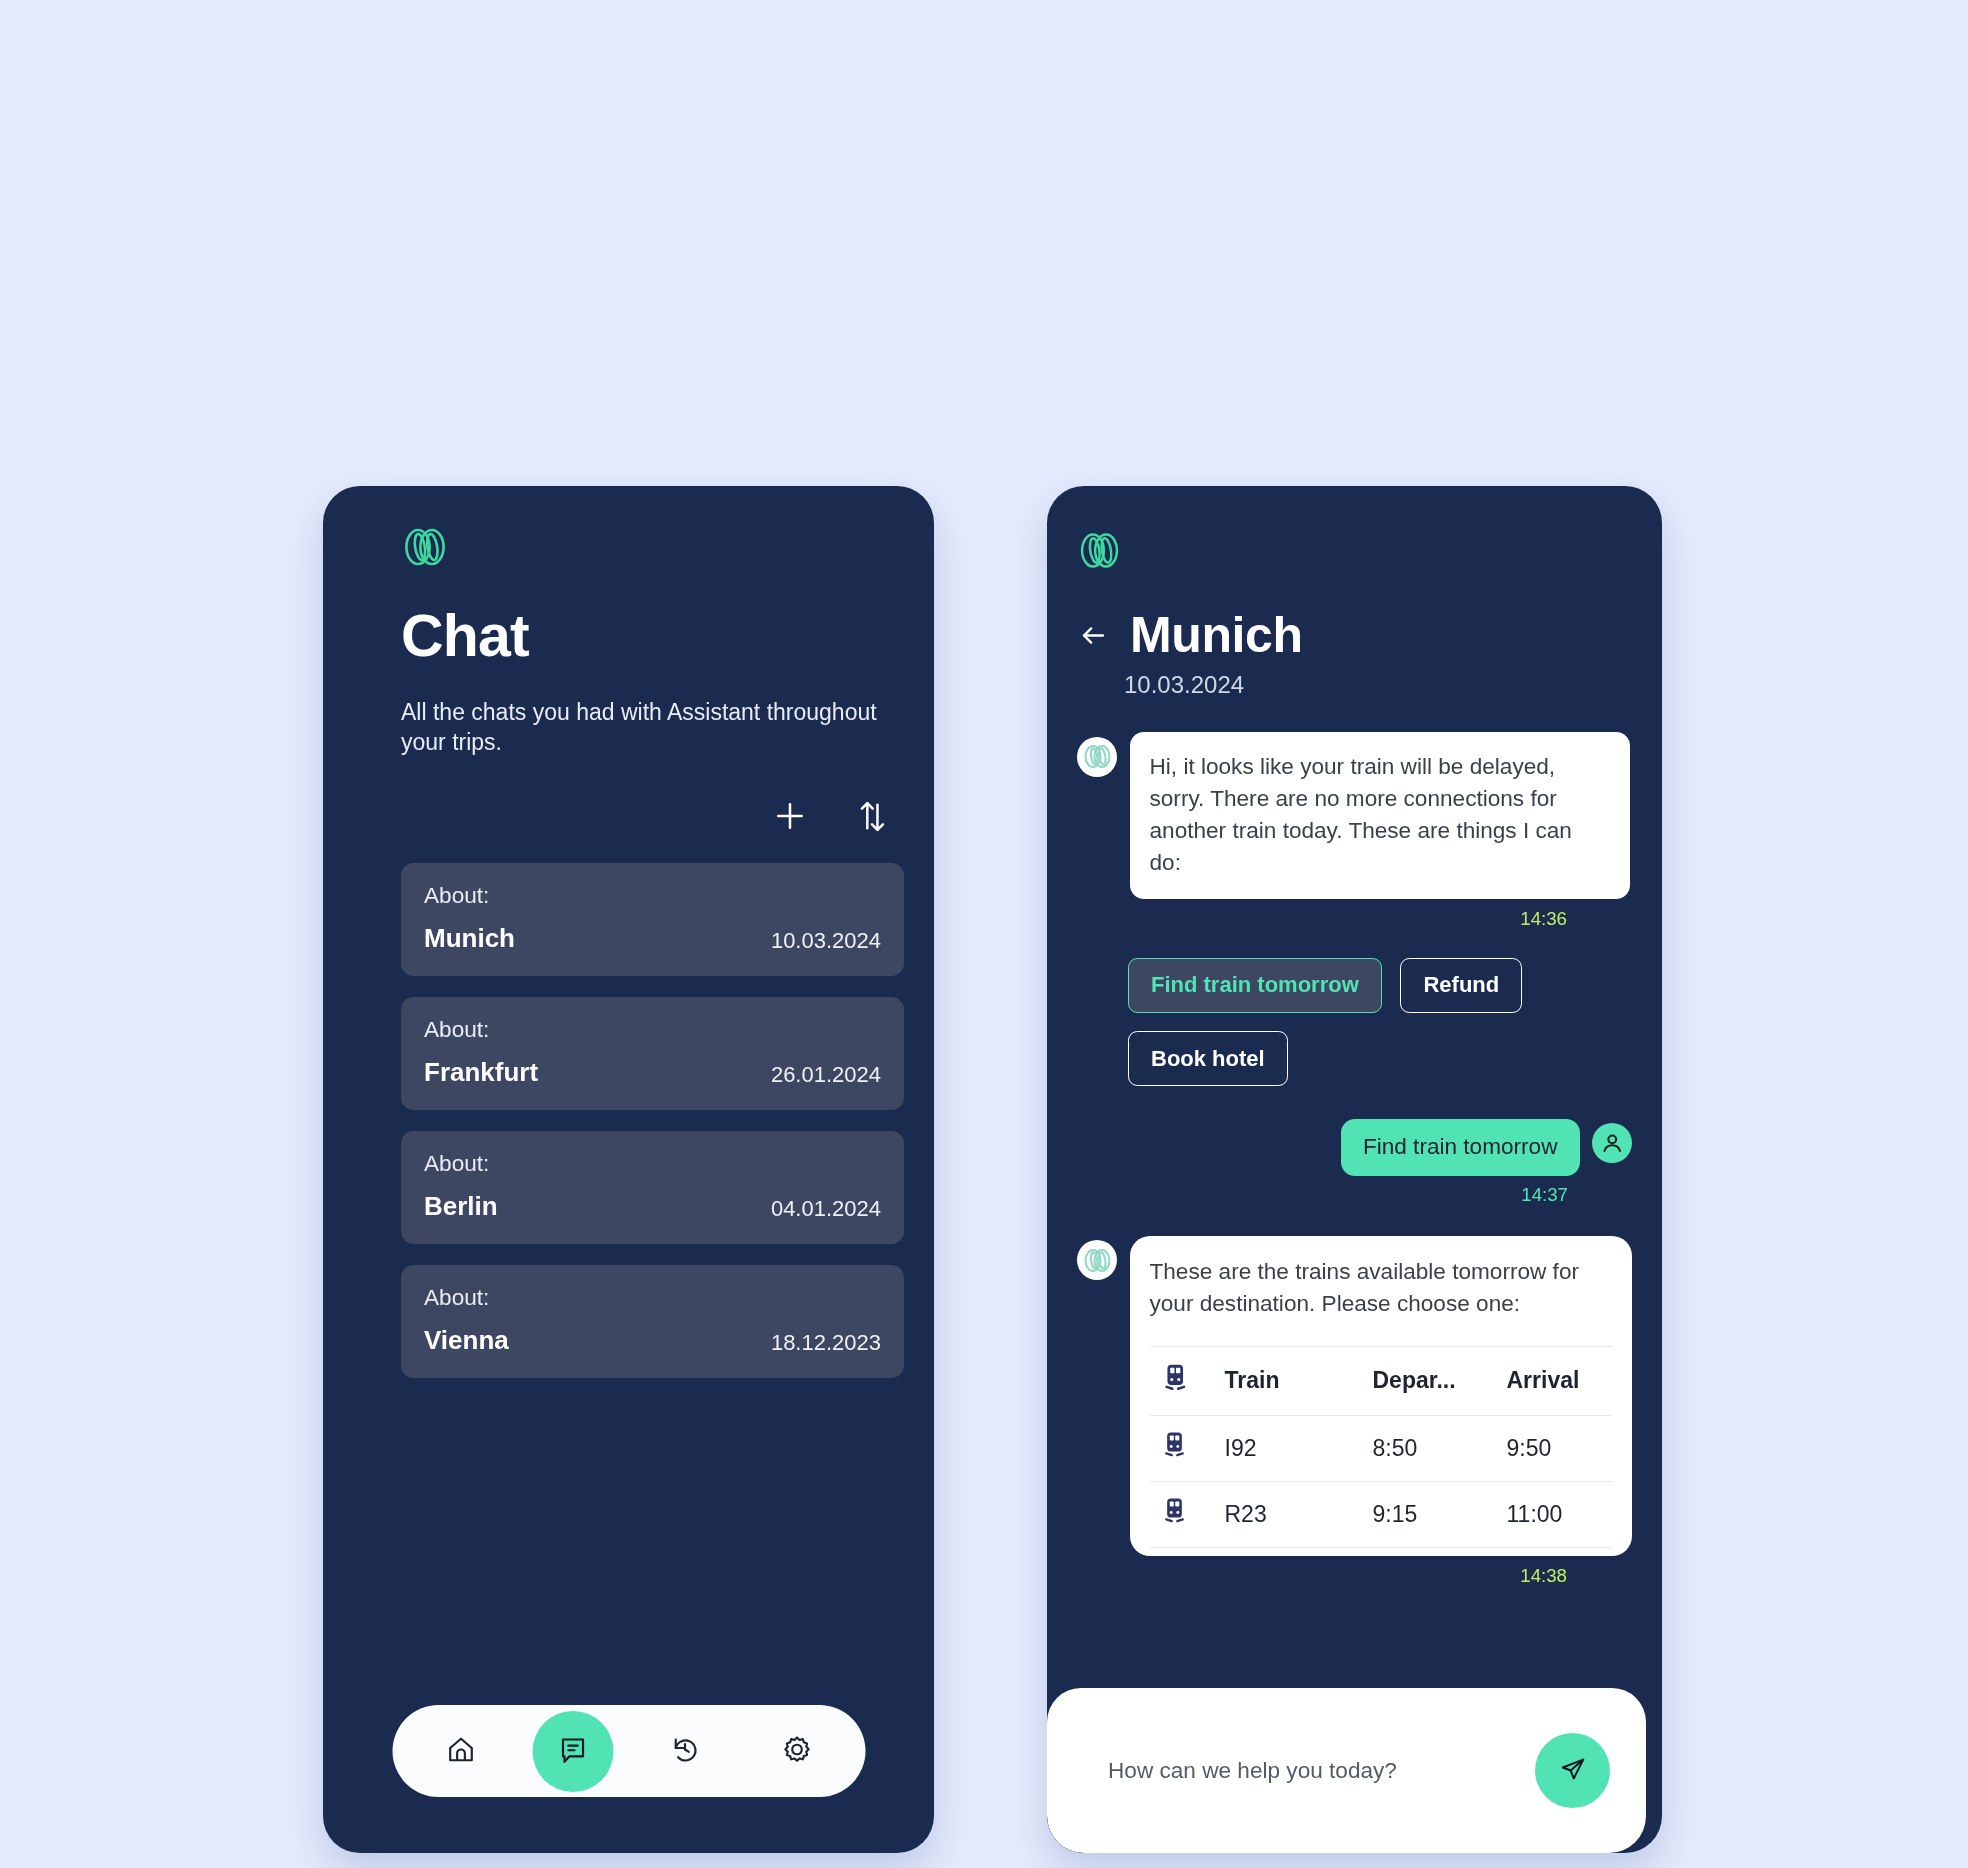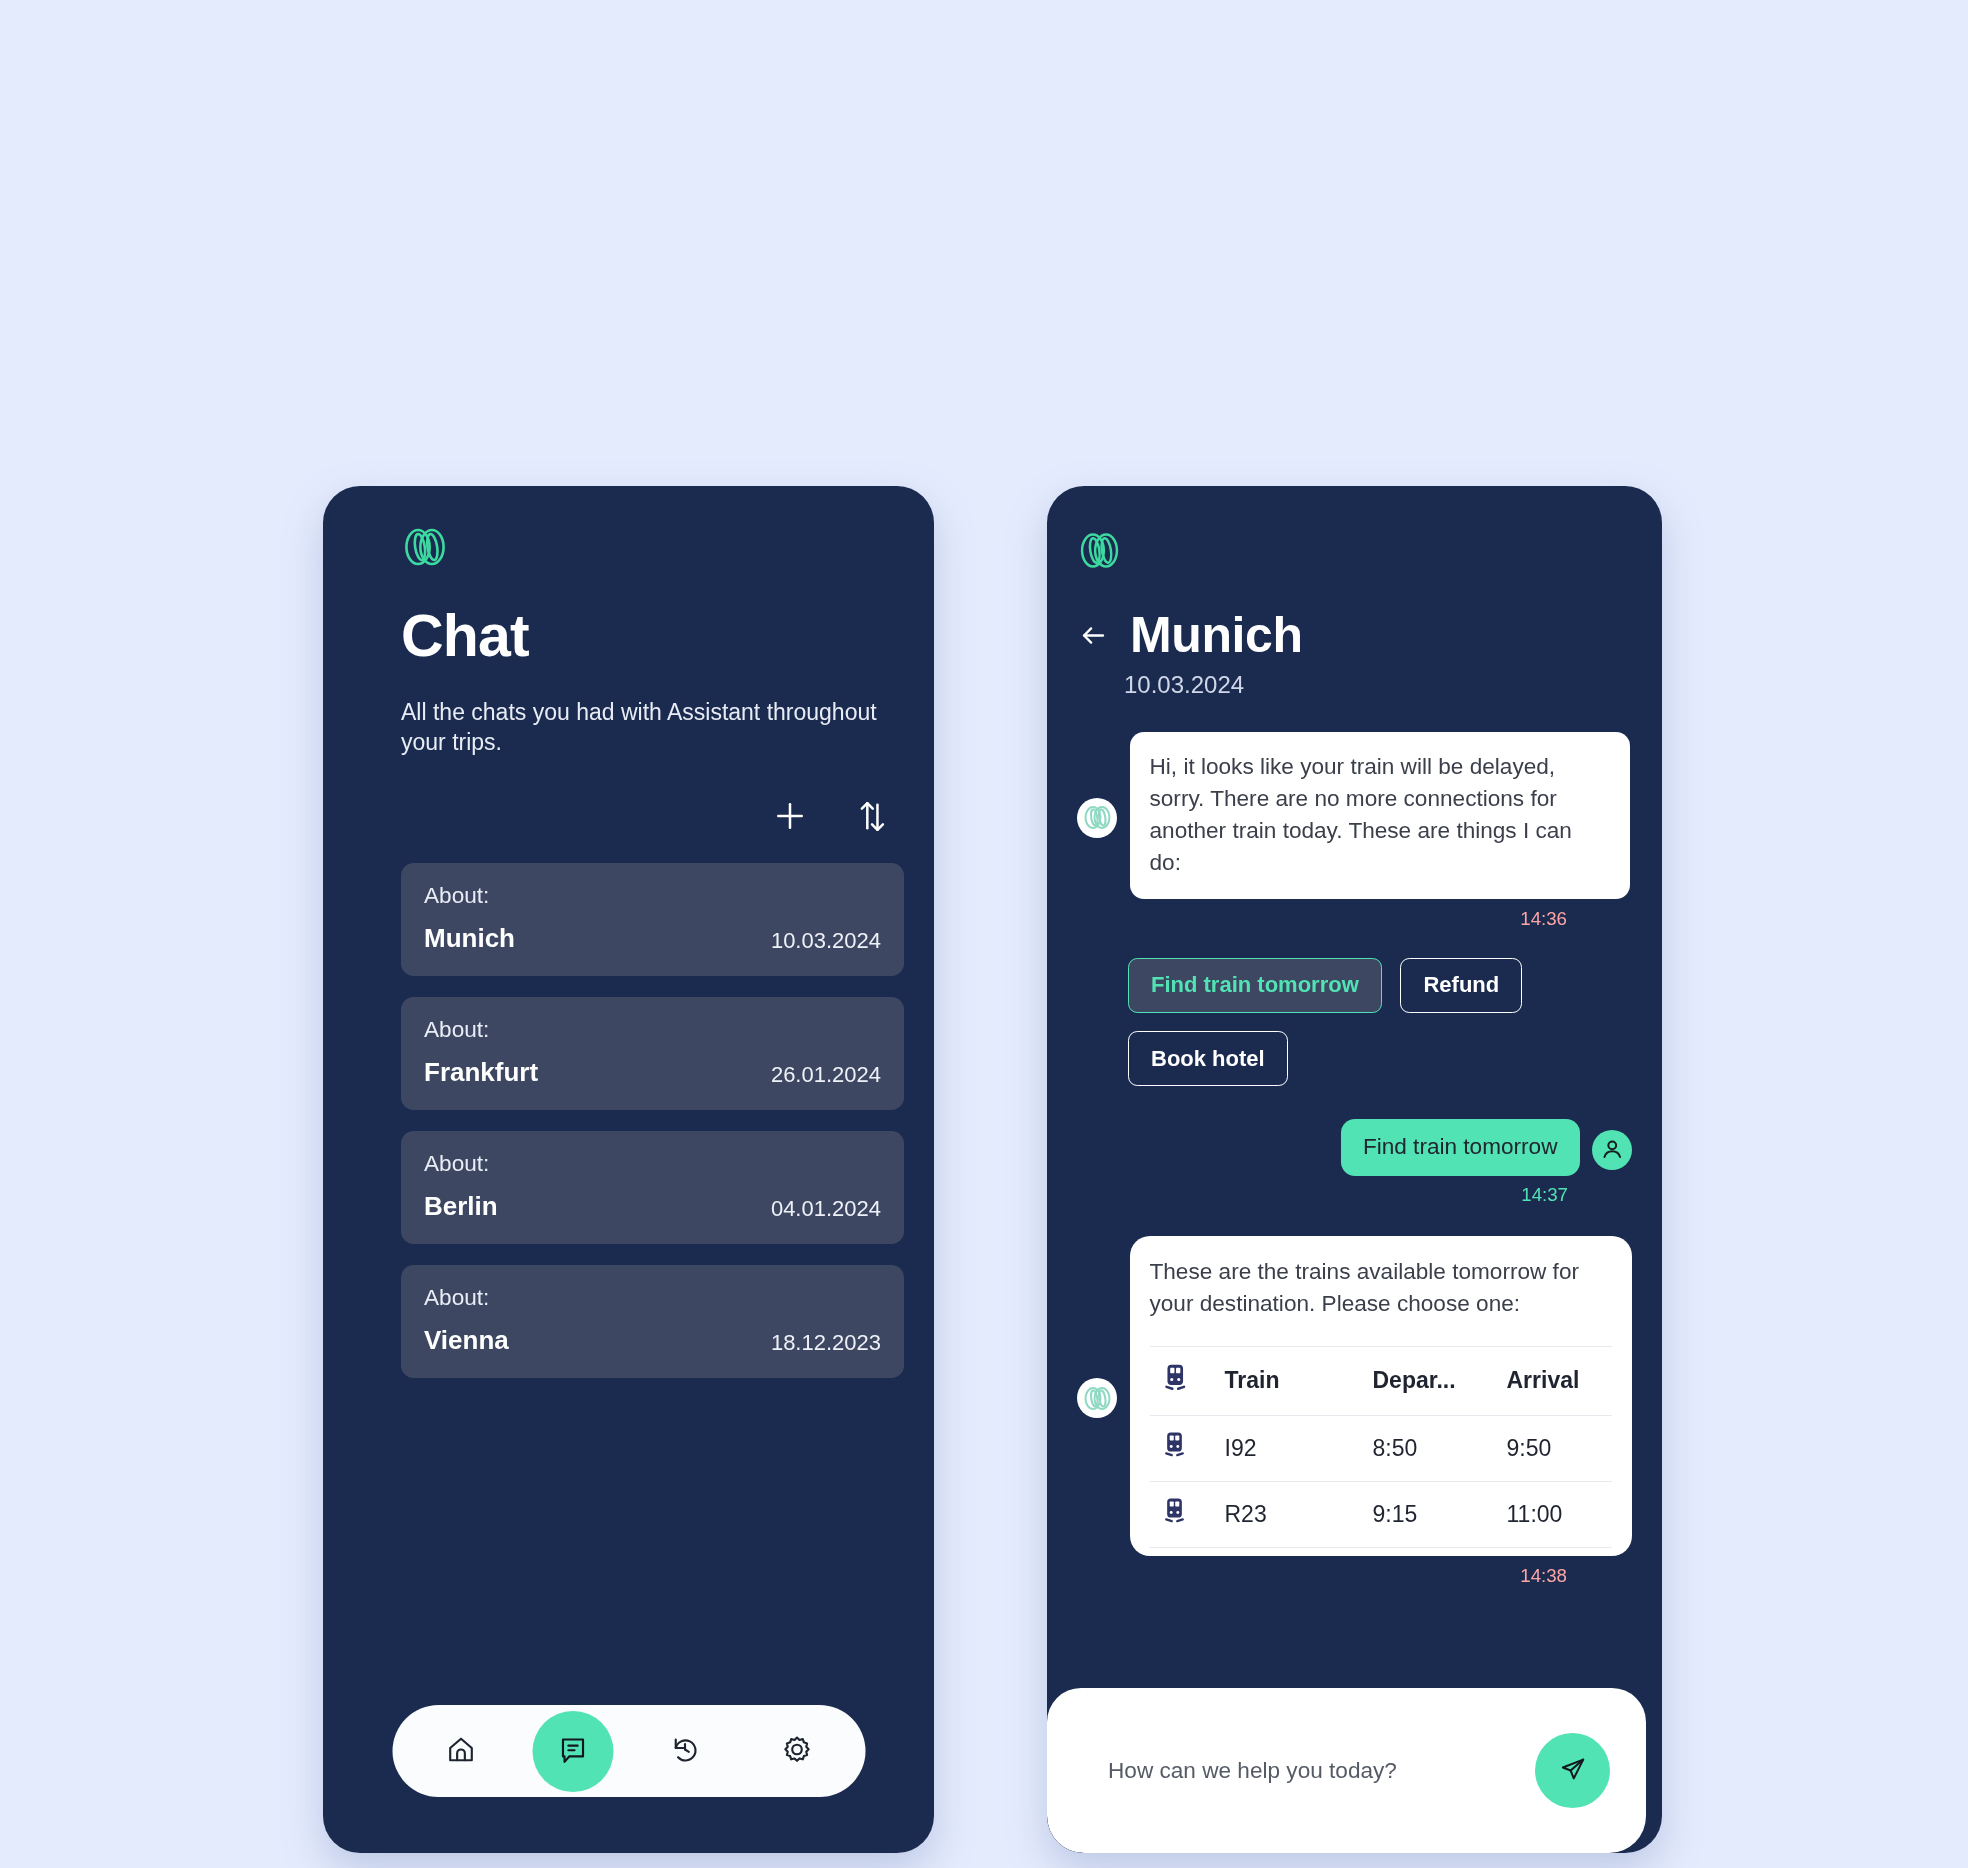--- a/index.html
+++ b/index.html
@@ -135,21 +135,21 @@
   .convo-date {
     color: #cfd7e8;
     font-size: 24px;
     margin-top: 11px;
     margin-left: 47px;
     font-weight: 400;
   }
 
   .thread { margin-top: 33px; }
 
-  .msg-row { display: flex; align-items: center; gap: 12.5px; }
+  .msg-row { display: flex; align-items: flex-start; gap: 12.5px; }
   .msg-row.user { justify-content: flex-end; }
 
   .avatar {
     width: 40px; height: 40px;
     border-radius: 50%;
     background: #ffffff;
     display: flex; align-items: center; justify-content: center;
     flex: 0 0 40px;
     margin-top: 4.7px;
   }
@@ -161,21 +161,21 @@
     padding: 18.7px 20px 20px 20px;
     max-width: 500px;
   }
   .bubble p {
     color: #3a3f4a;
     font-size: 22.6px;
     line-height: 1.42;
   }
 
   .stamp {
-    color: #fca5a5;
+    color: #bef264;
     font-size: 18.7px;
     text-align: right;
     margin-top: 9.3px;
     padding-right: 65px;
   }
   .stamp-wrap-user { display: flex; justify-content: flex-end; padding-right: 64px; }
   .stamp-user-text { color: #52e3b4; font-size: 18.7px; margin-top: 7.8px; }
 
   .chips {
     display: flex;

